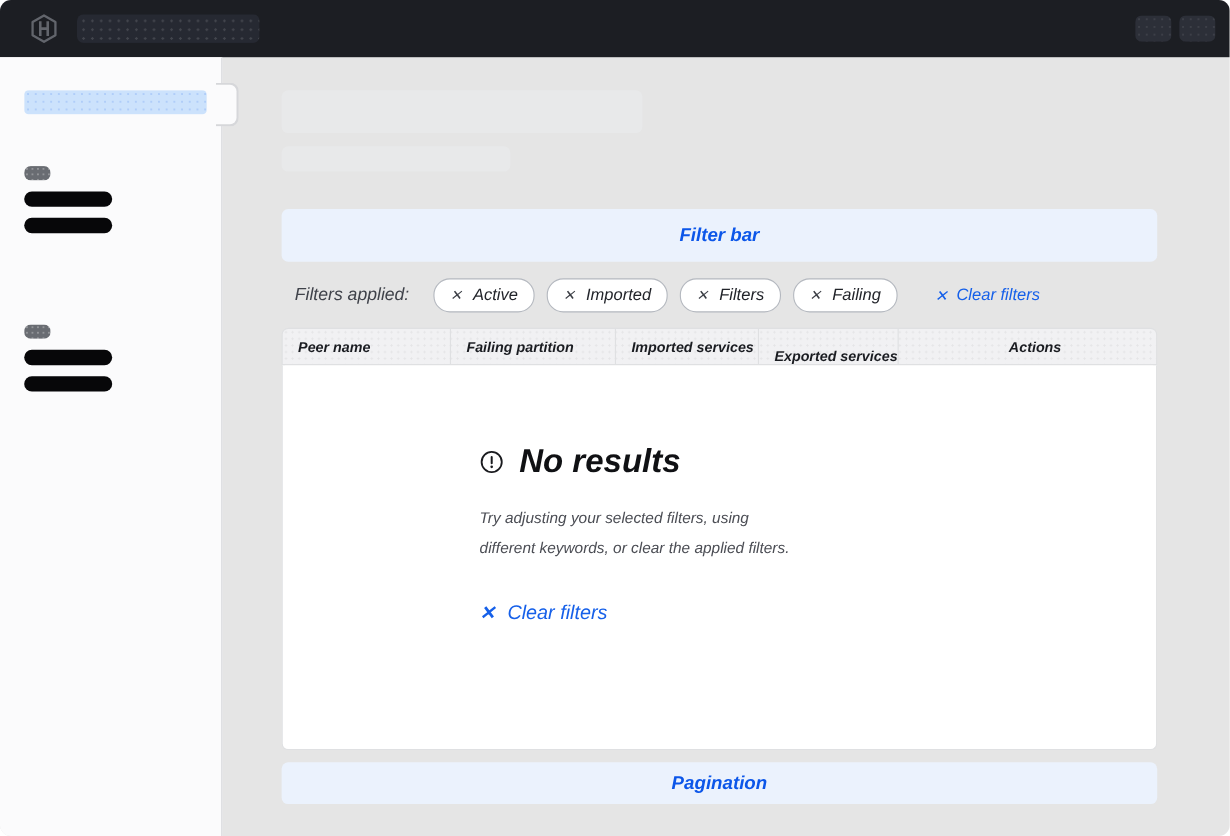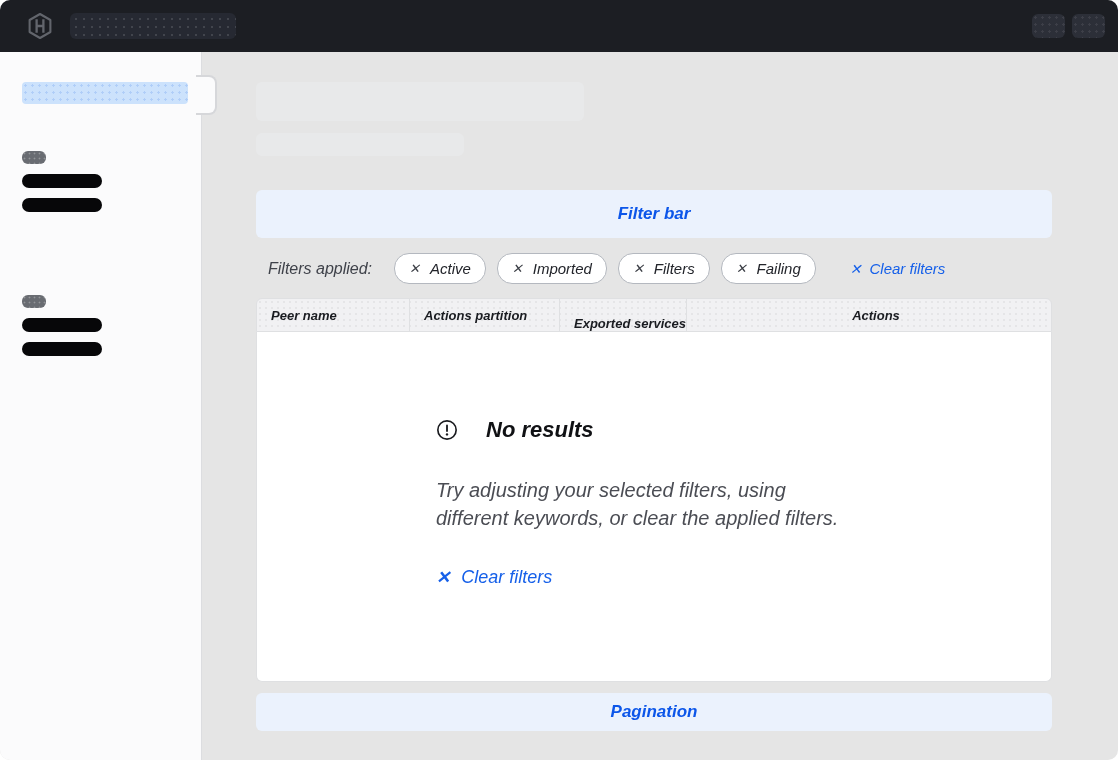--- a/index.html
+++ b/index.html
@@ -100,22 +100,22 @@
   .sort-arrow { color:#2e6fe8; margin-left:10px; font-size:14px; font-weight:bold; }
   .tbody {
     position:relative; height:350px; box-sizing:border-box; background:#fff;
     border:1px solid #dfe0e2; border-top:none; border-radius:0 0 6px 6px;
   }
 
   
   .empty { position:absolute; left:179px; top:71px; width:480px; }
   .empty-head { display:flex; align-items:center; }
   .alert-icon { width:22px; height:22px; margin-right:14px; flex:none; }
-  .empty-title { font-size:22px; font-weight:bold; color:#101114; margin:14px; }
-  .empty-desc { margin:19px 0 0 0; font-size:20px; line-height:28px; color:#4b4d54; }
+  .empty-title { font-size:30px; font-weight:bold; color:#101114; margin:0; }
+  .empty-desc { margin:19px 0 0 0; font-size:14px; line-height:28px; color:#4b4d54; }
   .empty-desc div { white-space:nowrap; }
   .clear-big { margin-top:35px; font-size:18px; }
   .clear-big .x { margin-right:11px; font-size:17px; font-weight:bold; }
 </style>
 </head>
 <body>
 
 <div class="page">
 
   <header class="navbar">
@@ -174,21 +174,24 @@
         <span>Clear filters</span>
       </span>
     </div>
 
     <div class="table">
       <div class="thead">
         <div class="th col-0">
           <span>Peer name</span>
         </div>
         <div class="th col-1">
-          <span>Actions partition</span>
+          <span>Failing partition</span>
+        </div>
+        <div class="th col-3">
+          <span>Imported services</span>
         </div>
         <div class="th col-4">
           <span>Exported services</span>
         </div>
         <div class="th col-5">
           <span>Actions</span>
         </div>
       </div>
 
       <div class="tbody">

